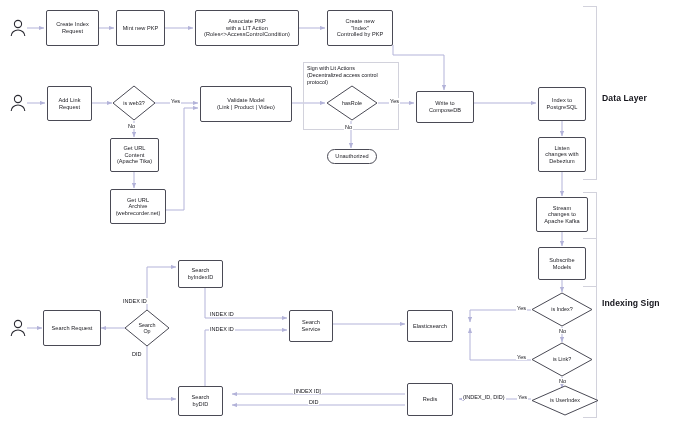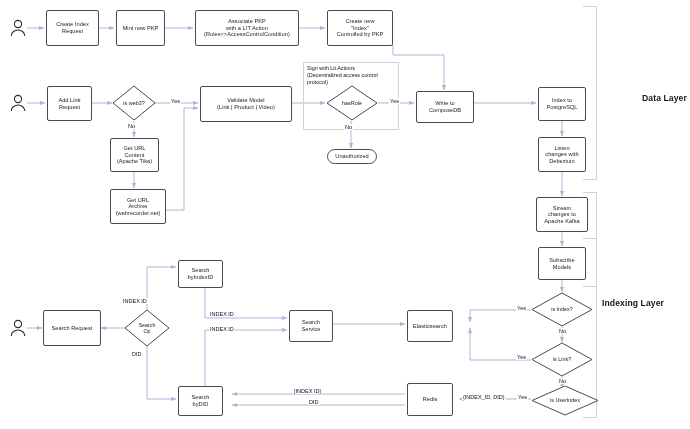--- a/index.html
+++ b/index.html
@@ -180,24 +180,24 @@
       <path d="M531,399 L459,399"></path>
 
       <path d="M405,394 L232,394"></path>
 
       <path d="M405,405 L232,405"></path>
     </g>
   </svg>
 
   <div class="group-box" style="left:583px; top:6px; width:14px; height:174px; border-left:none;"></div>
   <div class="group-box" style="left:583px; top:192px; width:14px; height:95px; border-left:none;"></div>
-  <div class="group-label" style="left:602px; top:93px;margin-left:40px;">Data Layer</div>
+  <div class="group-label" style="left:602px; top:93px;">Data Layer</div>
 
   <div class="group-box" style="left:583px; top:238px; width:14px; height:180px; border-left:none;"></div>
-  <div class="group-label" style="left:602px; top:298px;">Indexing Layer</div>
+  <div class="group-label" style="left:602px; top:298px;">Indexing Sign</div>
 
   <div class="group-box" style="left:303px; top:62px; width:96px; height:68px;"></div>
   <div class="group-note" style="left:307px; top:65px; width:92px;">Sign with Lit Actions
 (Decentralized access control
 protocol)</div>
 
   <div class="actor" style="left:8px; top:18px; width:20px; height:20px;">
     <svg width="20" height="20" viewBox="0 0 20 20">
       <circle cx="10" cy="6" r="3.6" fill="none" stroke="#2b2b33" stroke-width="1.1"></circle>
       <path d="M3.2,18 a6.8,6 0 0 1 13.6,0" fill="none" stroke="#2b2b33" stroke-width="1.1"></path>

